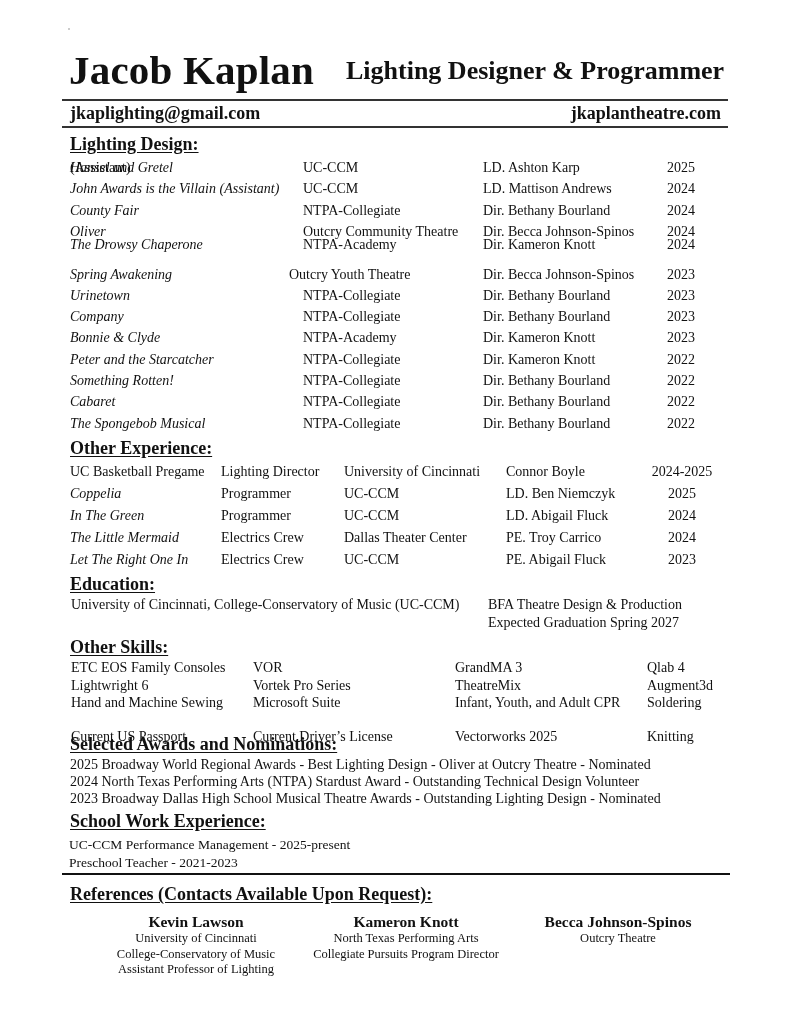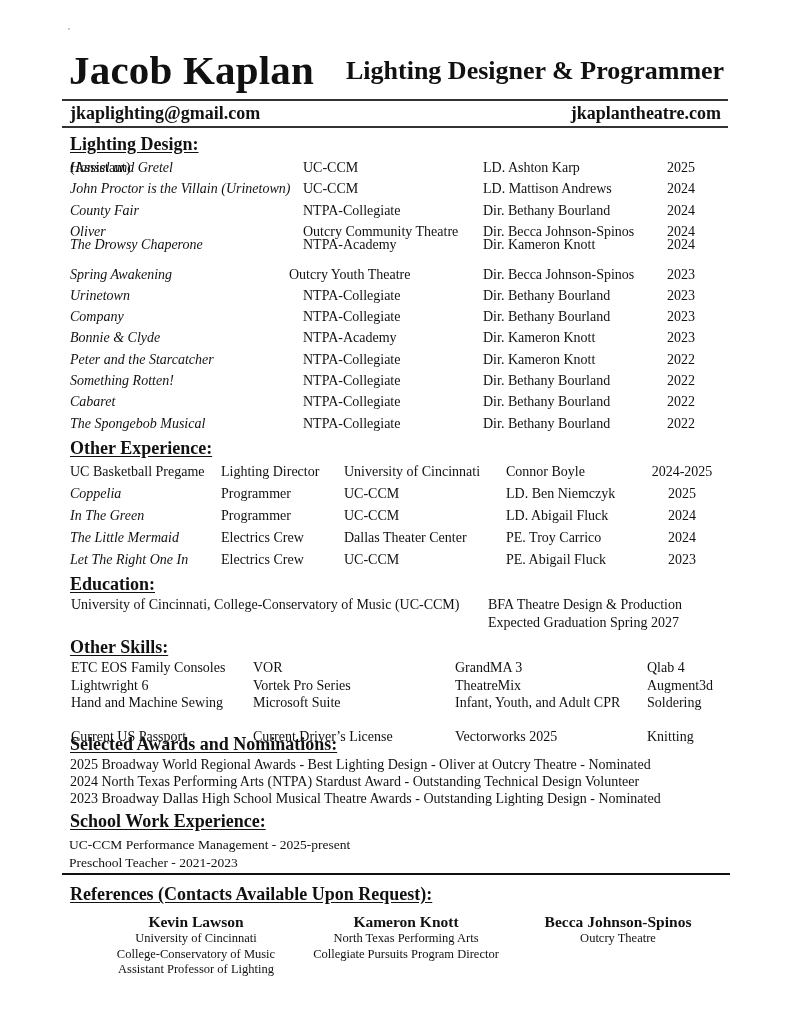--- a/index.html
+++ b/index.html
@@ -35,21 +35,21 @@
 
 <div class="abs sec" style="top:133px;">Lighting Design:</div>
 <div id="ld-rows">
     <div class="row" style="top: 157px;">
       <span style="left:70px"><span class="it">Hansel und Gretel</span><span style="position:static"> (Assistant)</span></span>
       <span style="left:303px">UC-CCM</span>
       <span style="left:483px">LD. Ashton Karp</span>
       <span style="left:667px">2025</span>
     </div>
     <div class="row" style="top: 178.3px;">
-      <span style="left:70px"><span class="it">John Proctor is the Villain (Urinetown)</span><span style="position:static"></span></span>
+      <span style="left:70px"><span class="it">John Awards is the Villain (Assistant)</span><span style="position:static"></span></span>
       <span style="left:303px">UC-CCM</span>
       <span style="left:483px">LD. Mattison Andrews</span>
       <span style="left:667px">2024</span>
     </div>
     <div class="row" style="top: 199.6px;">
       <span style="left:70px"><span class="it">County Fair</span><span style="position:static"></span></span>
       <span style="left:303px">NTPA-Collegiate</span>
       <span style="left:483px">Dir. Bethany Bourland</span>
       <span style="left:667px">2024</span>
     </div>

